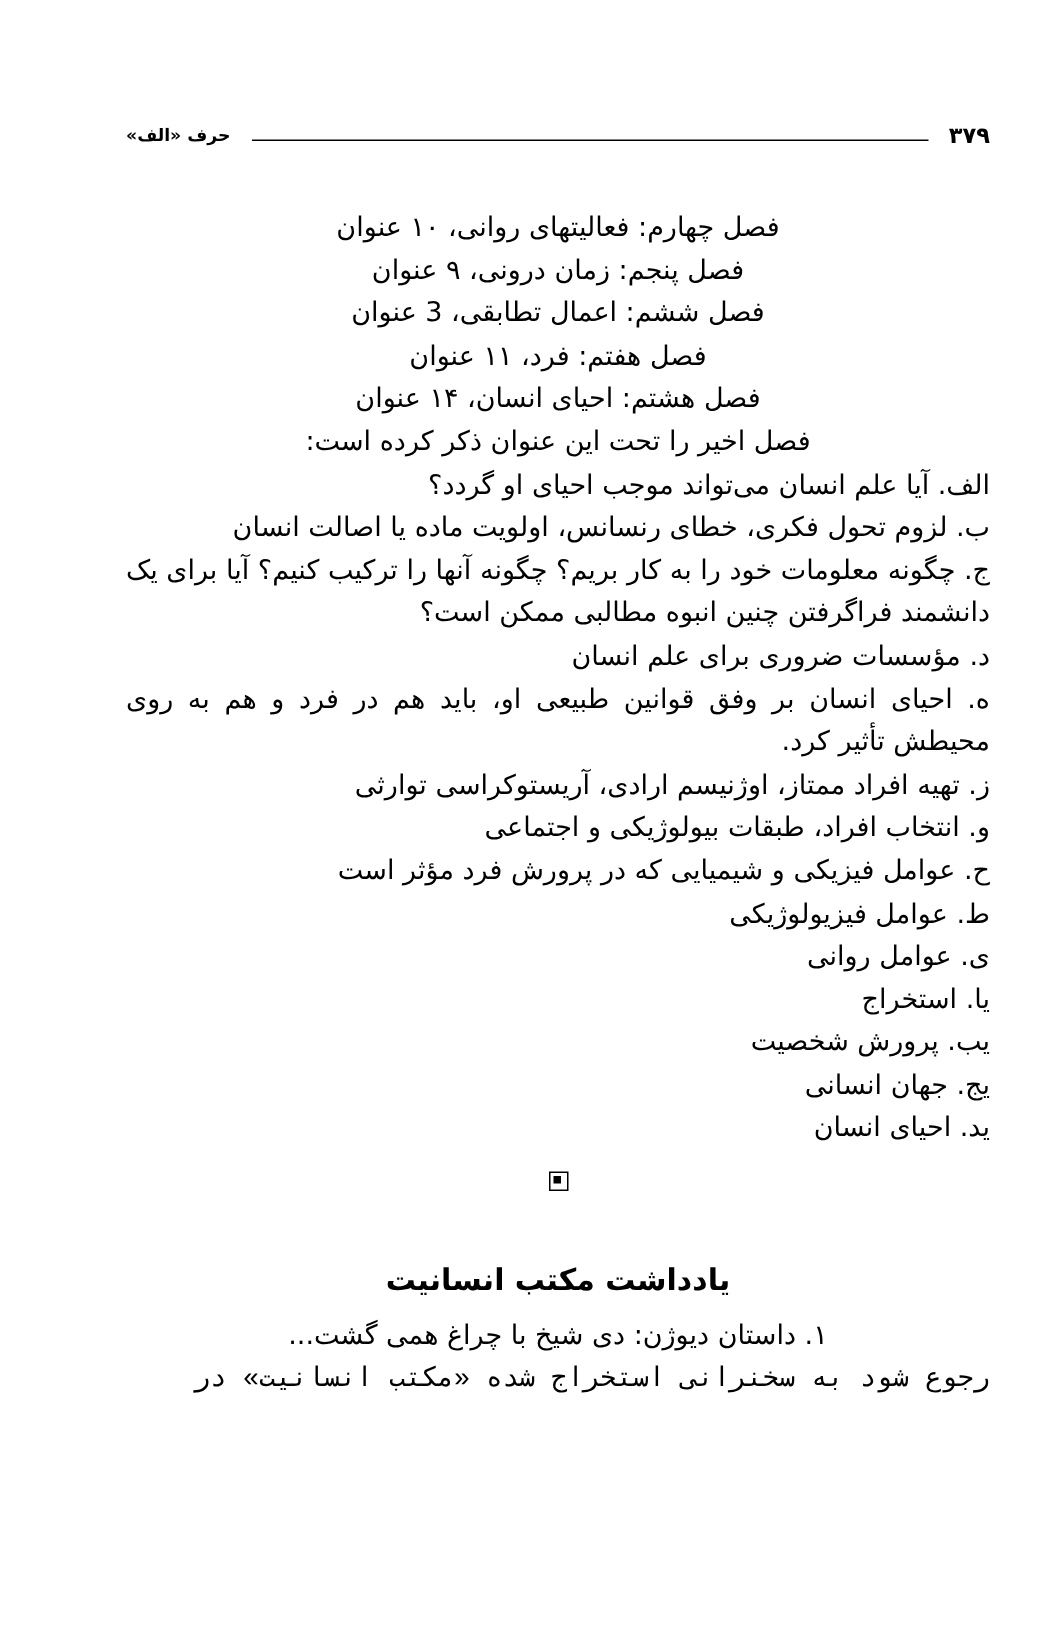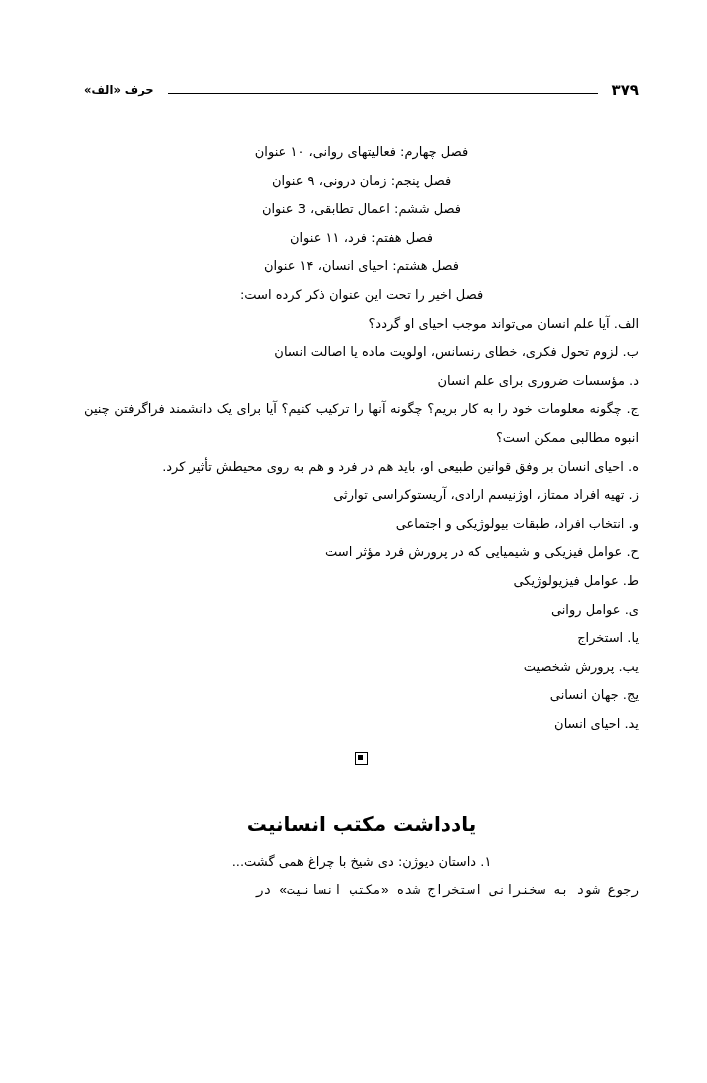--- a/index.html
+++ b/index.html
@@ -14,21 +14,21 @@
     color: #000000;
     position: relative;
     overflow: hidden;
   }
   .page {
     position: absolute;
     top: 0; left: 0;
     width: 707px;
     height: 1083px;
     box-sizing: border-box;
-    padding: 78px 68px 40px 84px;
+    padding: 78px 47px 40px 84px;
     border-radius: 27px;
   }
   
   .header {
     display: flex;
     flex-direction: row-reverse;
     align-items: center;
     justify-content: flex-start;
     gap: 8px;
     height: 26px;
@@ -53,21 +53,21 @@
     font-weight: bold;
     white-space: nowrap;
     transform: translateY(-1px);
   }
   
   .content {
     direction: rtl;
     text-align: right;
   }
   .line {
-    font-size: 13px;
+    font-size: 18px;
     line-height: 28.6px;
     white-space: nowrap;
     text-align: right;
   }
   .line.wrap {
     white-space: normal;
     text-align: justify;
     text-align-last: right;
   }
   .line.center-ish {
@@ -132,22 +132,22 @@
       <div class="line">فصل پنجم: زمان درونی، ۹ عنوان</div>
       <div class="line">فصل ششم: اعمال تطابقی، 3 عنوان</div>
       <div class="line">فصل هفتم: فرد، ۱۱ عنوان</div>
       <div class="line">فصل هشتم: احیای انسان، ۱۴ عنوان</div>
       <div class="line">فصل اخیر را تحت این عنوان ذکر کرده است:</div>
     </div>
 
     <div class="items">
       <div class="line center-ish">الف. آیا علم انسان می‌تواند موجب احیای او گردد؟</div>
       <div class="line wrap">ب. لزوم تحول فکری، خطای رنسانس، اولویت ماده یا اصالت انسان</div>
+      <div class="line wrap">ج. چگونه معلومات خود را به کار بریم؟ چگونه آنها را ترکیب کنیم؟ آیا برای یک دانشمند فراگرفتن چنین انبوه مطالبی ممکن است؟</div>
       <div class="line center-ish">د. مؤسسات ضروری برای علم انسان</div>
-      <div class="line wrap">ج. چگونه معلومات خود را به کار بریم؟ چگونه آنها را ترکیب کنیم؟ آیا برای یک دانشمند فراگرفتن چنین انبوه مطالبی ممکن است؟</div>
       <div class="line wrap">ه. احیای انسان بر وفق قوانین طبیعی او، باید هم در فرد و هم به روی محیطش تأثیر کرد.</div>
       <div class="line center-ish">ز. تهیه افراد ممتاز، اوژنیسم ارادی، آریستوکراسی توارثی</div>
       <div class="line center-ish">و. انتخاب افراد، طبقات بیولوژیکی و اجتماعی</div>
       <div class="line center-ish">ح. عوامل فیزیکی و شیمیایی که در پرورش فرد مؤثر است</div>
       <div class="line center-ish">ط. عوامل فیزیولوژیکی</div>
       <div class="line center-ish">ی. عوامل روانی</div>
       <div class="line center-ish">یا. استخراج</div>
       <div class="line center-ish">یب. پرورش شخصیت</div>
       <div class="line center-ish">یج. جهان انسانی</div>
       <div class="line center-ish">ید. احیای انسان</div>

